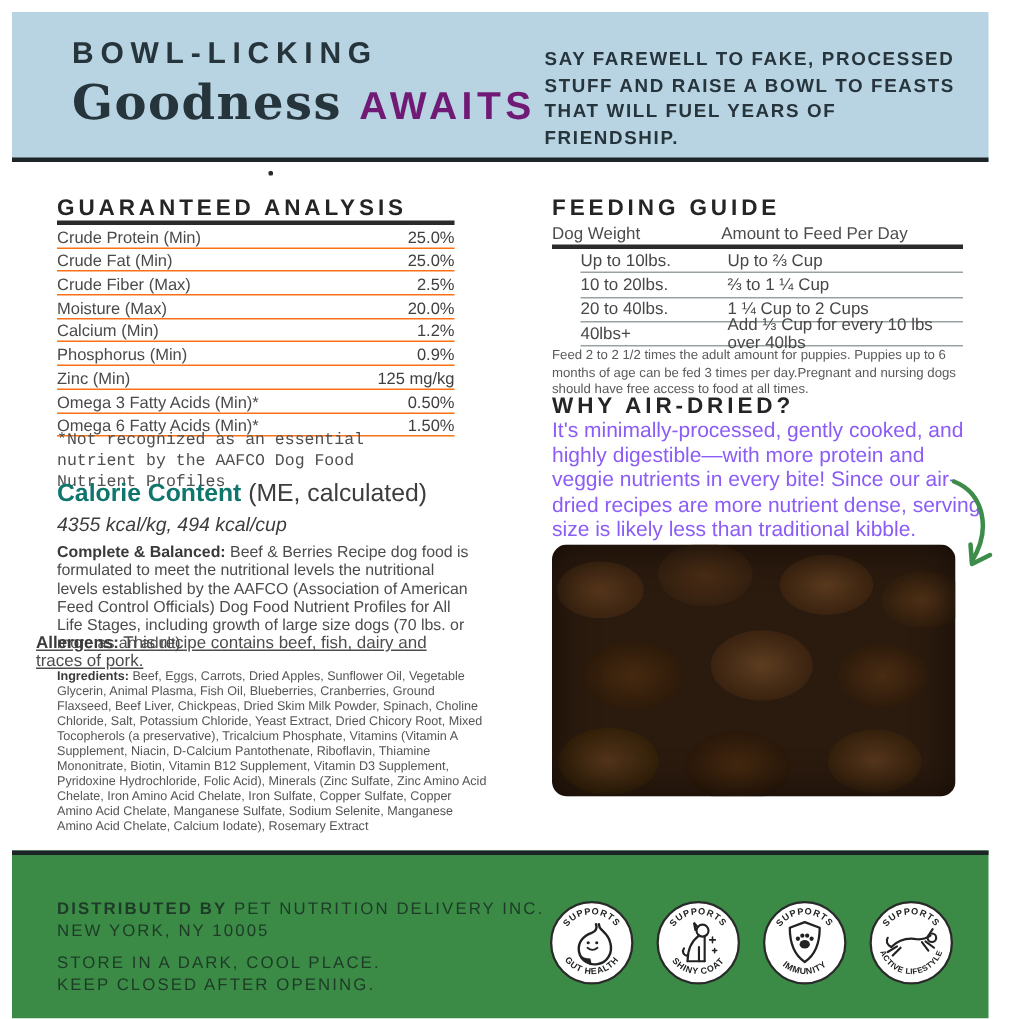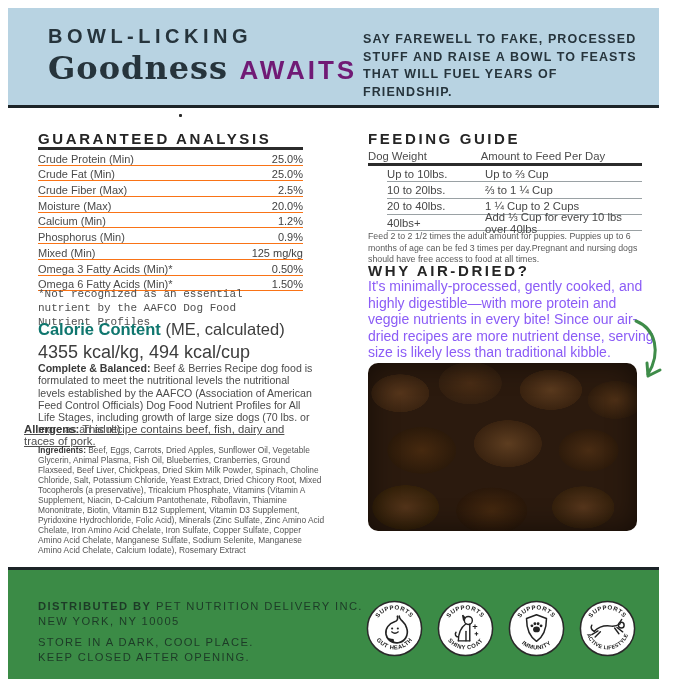--- a/index.html
+++ b/index.html
@@ -21,21 +21,21 @@
 
   
   .ga-title{position:absolute;left:38px;top:130px;}
   .ga-table{position:absolute;left:38px;top:147px;width:265px;border-top:3px solid #2b2b2b;}
   .ga-row{display:flex;justify-content:space-between;align-items:flex-end;height:14.7px;border-bottom:1px solid #f97316;font-size:11px;color:#4a4a4a;}
   .ga-row .v{color:#3f3f3f;}
   .ga-footnote{position:absolute;left:38px;top:287px;width:250px;font-size:11px;line-height:14px;color:#4f4f4f;font-family:Liberation Mono, monospace;}
   .cal-block{position:absolute;left:38px;top:320px;color:#3d3d3d;}
   .cal-line1{font-size:16.5px;}
   .cal-line1 b{font-weight:bold;color:#0f766e;}
-  .cal-line2{font-size:18px;margin-top:3px;}
+  .cal-line2{font-size:13px;margin-top:3px;font-style:italic;}
   .cb-par{position:absolute;left:38px;top:362px;width:278px;font-size:10.6px;line-height:12.3px;color:#4c4c4c;}
   .cb-par b,.al-par b,.ing-par b{color:#3a3a3a;}
   .al-par{position:absolute;left:24px;top:423px;width:285px;font-size:11.3px;color:#4c4c4c;text-decoration:underline;}
   .ing-par{position:absolute;left:38px;top:445px;width:287px;font-size:8.4px;line-height:10px;color:#555;}
 
   
   .fg-title{position:absolute;left:368px;top:130px;}
   .fg-head{position:absolute;left:368px;top:150px;width:274px;display:flex;font-size:11.3px;color:#4c4c4c;}
   .fg-head .c2{margin-left:54px;}
   .fg-table{position:absolute;left:368px;top:163px;width:274px;border-top:3px solid #2b2b2b;}
@@ -108,21 +108,21 @@
       </div>
     <div class="ga-row">
         <span>Calcium (Min)</span>
         <span class="v">1.2%</span>
       </div>
     <div class="ga-row">
         <span>Phosphorus (Min)</span>
         <span class="v">0.9%</span>
       </div>
     <div class="ga-row">
-        <span>Mixed (Min)</span>
+        <span>Zinc (Min)</span>
         <span class="v">125 mg/kg</span>
       </div>
     <div class="ga-row">
         <span>Omega 3 Fatty Acids (Min)*</span>
         <span class="v">0.50%</span>
       </div>
     <div class="ga-row">
         <span>Omega 6 Fatty Acids (Min)*</span>
         <span class="v">1.50%</span>
       </div>

